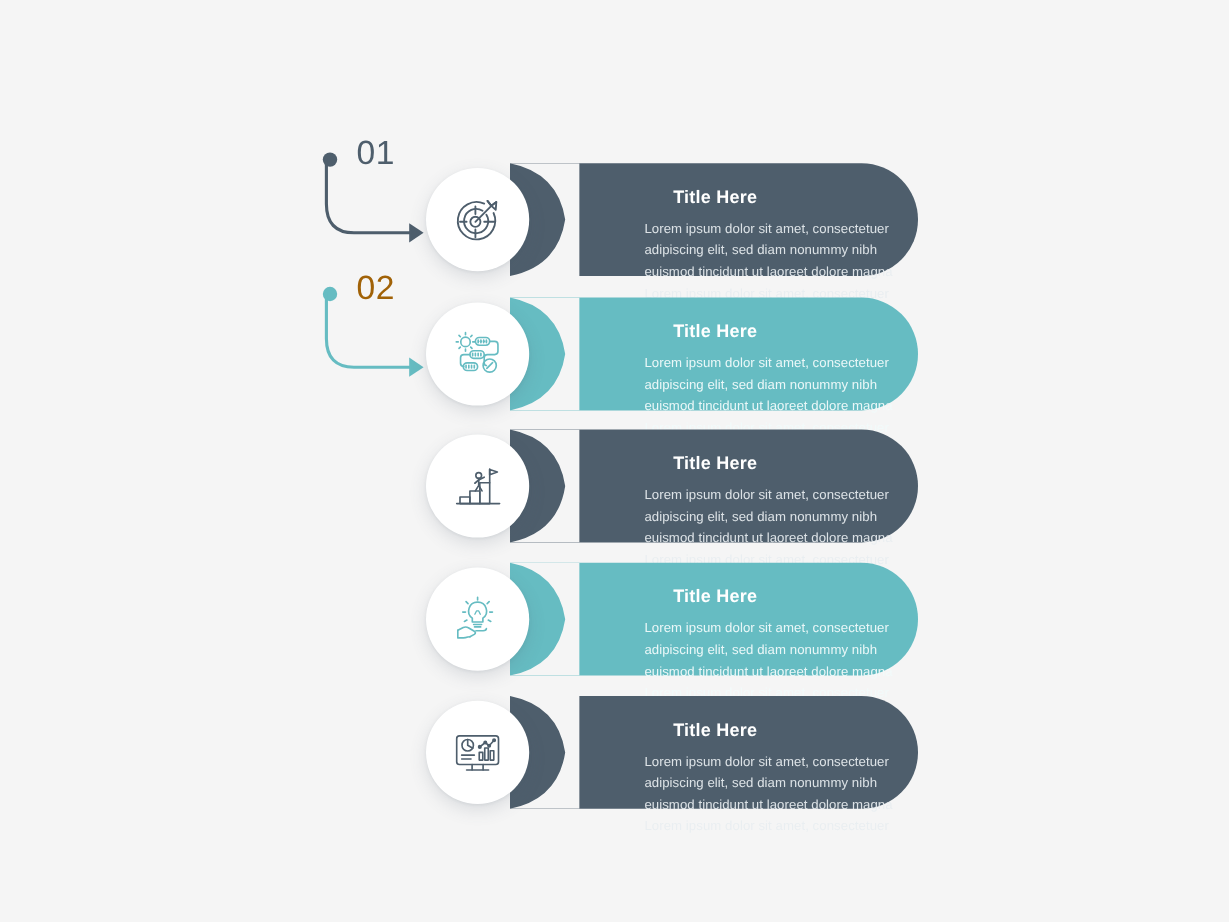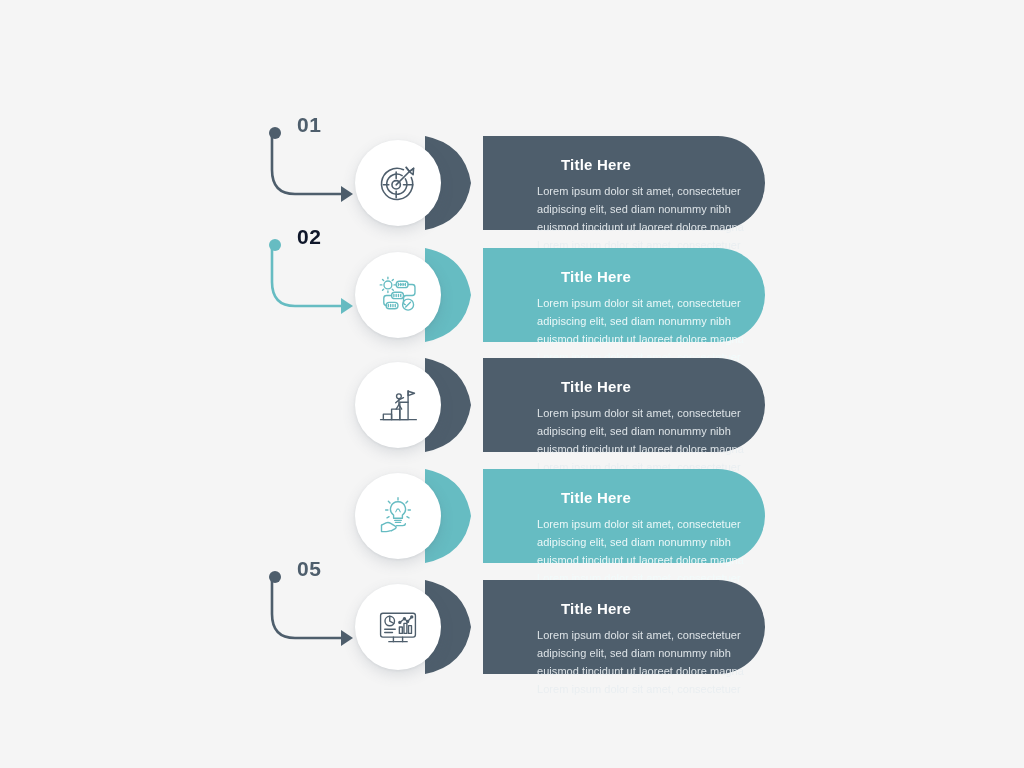--- a/index.html
+++ b/index.html
@@ -52,22 +52,22 @@
     top: 9px;
     width: 12px;
     height: 12px;
     border-radius: 50%;
   }
 
   .marker-num {
     position: absolute;
     left: 32px;
     top: -4px;
-    font-size: 21px;
-    font-weight: 700;
+    font-size: 28px;
+    font-weight: 400;
     letter-spacing: 0.5px;
     line-height: 1;
   }
 
   .marker-arrow {
     position: absolute;
     left: 0;
     top: 14px;
     width: 92px;
     height: 78px;
@@ -169,21 +169,21 @@
         <path d="M22 26 L36.5 11.5"></path>
         <path d="M33 7 L36.5 11.5 L41 8 L40.5 15 L36.5 11.5"></path>
         <path d="M36.5 11.5 L41 8 M36.5 11.5 L33 7"></path>
       </svg>
     </div>
   </div>
 
   <div class="step step-1">
     <div class="marker">
       <div class="marker-dot" style="background:#66bcc2"></div>
-      <div class="marker-num" style="color:#0f172a">02</div>
+      <div class="marker-num" style="color:#a16207">02</div>
       <svg class="marker-arrow" viewBox="0 0 92 78">
         <path d="M7 0 L7 38 Q7 62 30 62 L78 62" fill="none" stroke="#66bcc2" stroke-width="2.6" stroke-linecap="round"></path>
         <path d="M76 54 L88 62 L76 70 Z" fill="#66bcc2"></path>
       </svg>
     </div>
 
     <div class="bar teal" style="background:#66bcc2">
       <svg class="bar-notch" viewBox="0 0 58 94" preserveAspectRatio="none">
         <path d="M58 0 L0 0 Q40 8 46 47 Q40 86 0 94 L58 94 Z" fill="#f5f5f5"></path>
       </svg>
@@ -262,28 +262,20 @@
                  M10.5 17.5 L13 17.5 M37.5 17.5 L35 17.5
                  M12 26 L14.3 24.8 M36 26 L33.7 24.8"></path>
         <path d="M22.5 34.5 L29 34.5 Q32 34.5 32 32.5"></path>
         <path d="M6 34 L11 31.5 Q13.5 30.5 16 32 L21 35 Q23 36.2 21 37.8 L17 40"></path>
         <path d="M6 34 L6 41 L11 41 Q13 41 15 40.2 L17 40"></path>
       </svg>
     </div>
   </div>
 
   <div class="step step-4">
-    <div class="marker">
-      <div class="marker-dot" style="background:#4e5e6c"></div>
-      <div class="marker-num" style="color:#4e5e6c">05</div>
-      <svg class="marker-arrow" viewBox="0 0 92 78">
-        <path d="M7 0 L7 38 Q7 62 30 62 L78 62" fill="none" stroke="#4e5e6c" stroke-width="2.6" stroke-linecap="round"></path>
-        <path d="M76 54 L88 62 L76 70 Z" fill="#4e5e6c"></path>
-      </svg>
-    </div>
 
     <div class="bar" style="background:#4e5e6c">
       <svg class="bar-notch" viewBox="0 0 58 94" preserveAspectRatio="none">
         <path d="M58 0 L0 0 Q40 8 46 47 Q40 86 0 94 L58 94 Z" fill="#f5f5f5"></path>
       </svg>
       <div class="bar-text">
         <div class="bar-title">Title Here</div>
         <div class="bar-body">Lorem ipsum dolor sit amet, consectetuer adipiscing elit, sed diam nonummy nibh euismod tincidunt ut laoreet dolore magna Lorem ipsum dolor sit amet, consectetuer</div>
       </div>
     </div>

